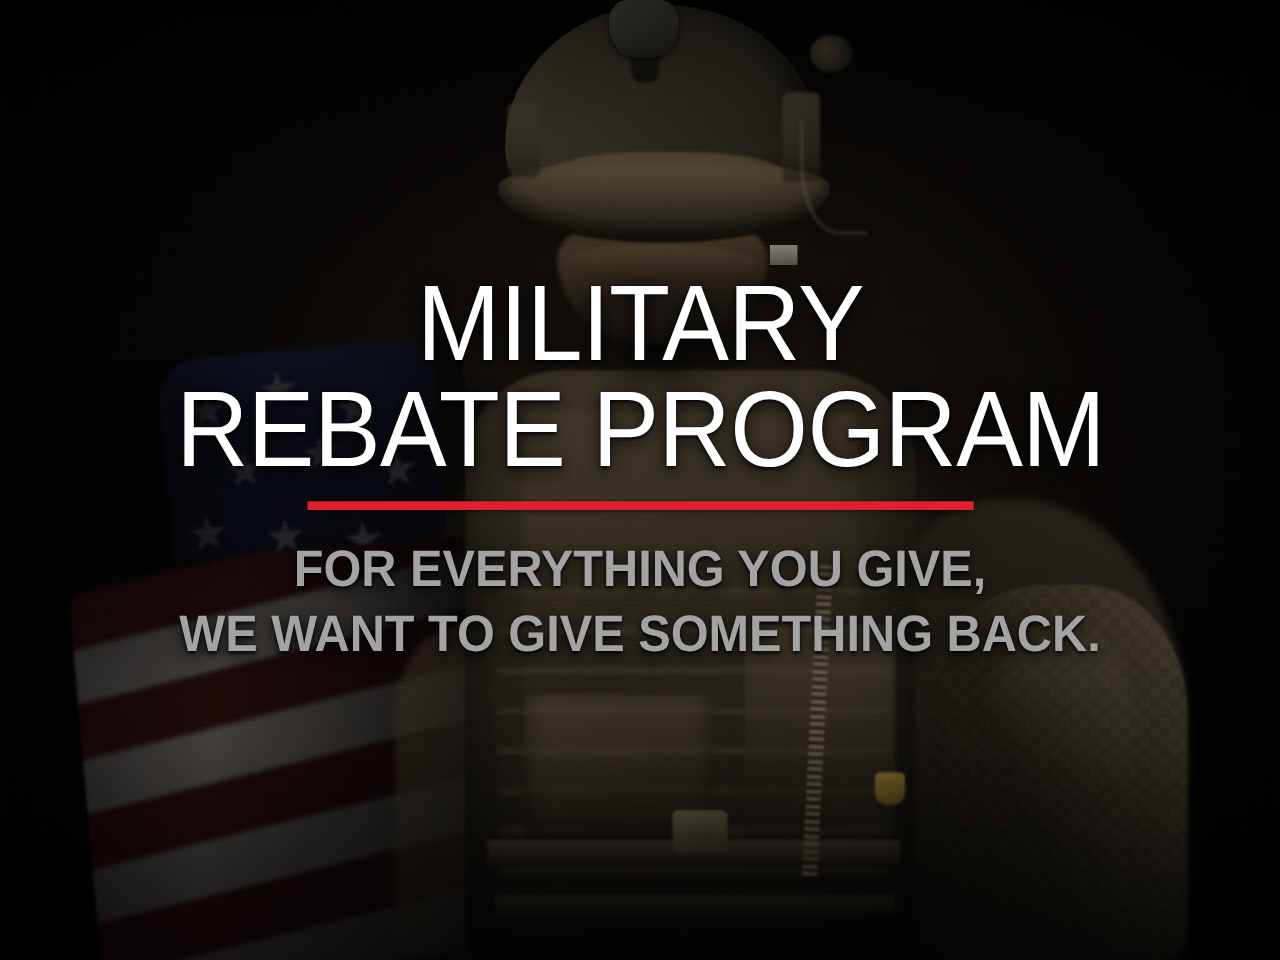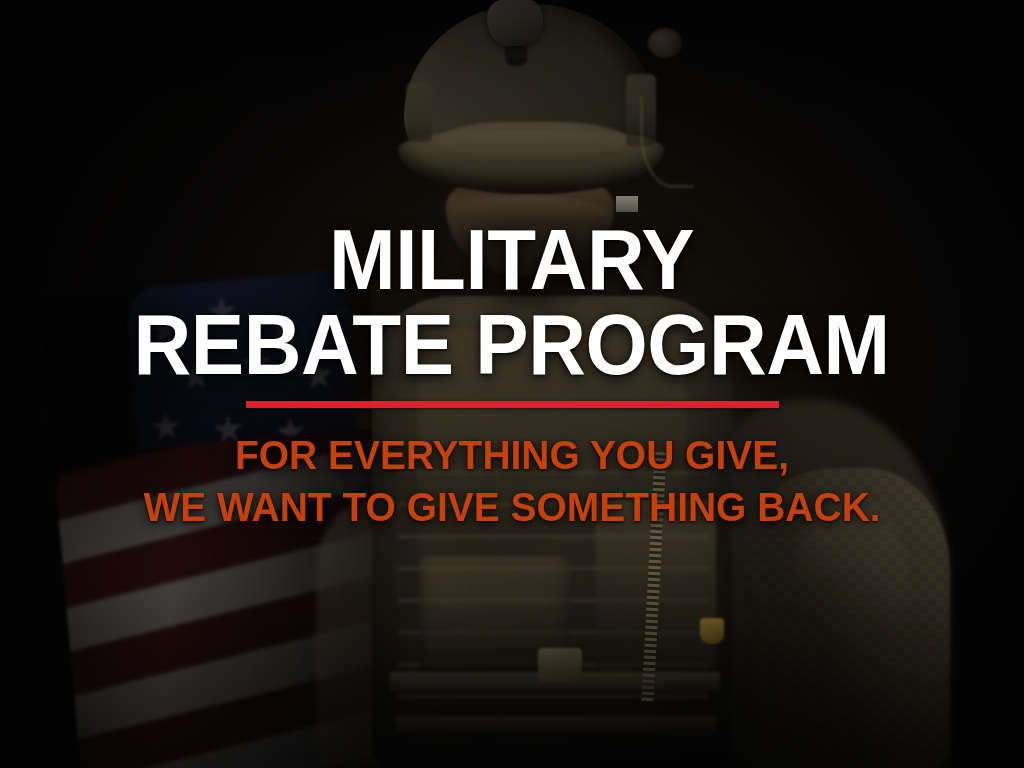--- a/index.html
+++ b/index.html
@@ -329,21 +329,21 @@
   
   .overlay {
     position:absolute; inset:0;
     display:flex; flex-direction:column;
     align-items:center; justify-content:flex-start;
     text-align:center;
   }
 
   .headline {
     color:#ffffff;
-    font-weight:700;
+    font-weight:400;
     letter-spacing:-0.5px;
     line-height:0.96;
     text-shadow:0 3px 14px rgba(0,0,0,0.85), 0 1px 3px rgba(0,0,0,0.9);
     text-transform:uppercase;
   }
   .headline .l1 {
     display:block;
     font-size:86px;
     transform:scaleX(0.93);
     margin-top:218px;
@@ -356,21 +356,21 @@
   }
 
   .rule {
     width:533px; height:7px;
     background:#e01f2d;
     margin-top:16px;
     box-shadow:0 1px 4px rgba(0,0,0,0.6);
   }
 
   .sub {
-    color:#c2410c;
+    color:#a3a3a3;
     font-weight:700;
     text-transform:uppercase;
     line-height:1.06;
     letter-spacing:0px;
     text-shadow:0 3px 12px rgba(0,0,0,0.85), 0 1px 3px rgba(0,0,0,0.9);
     margin-top:26px;
   }
   .sub .s1 { display:block; font-size:41px; transform:scaleX(0.95); }
   .sub .s2 { display:block; font-size:41px; transform:scaleX(0.95); margin-top:8px; }
 </style>

